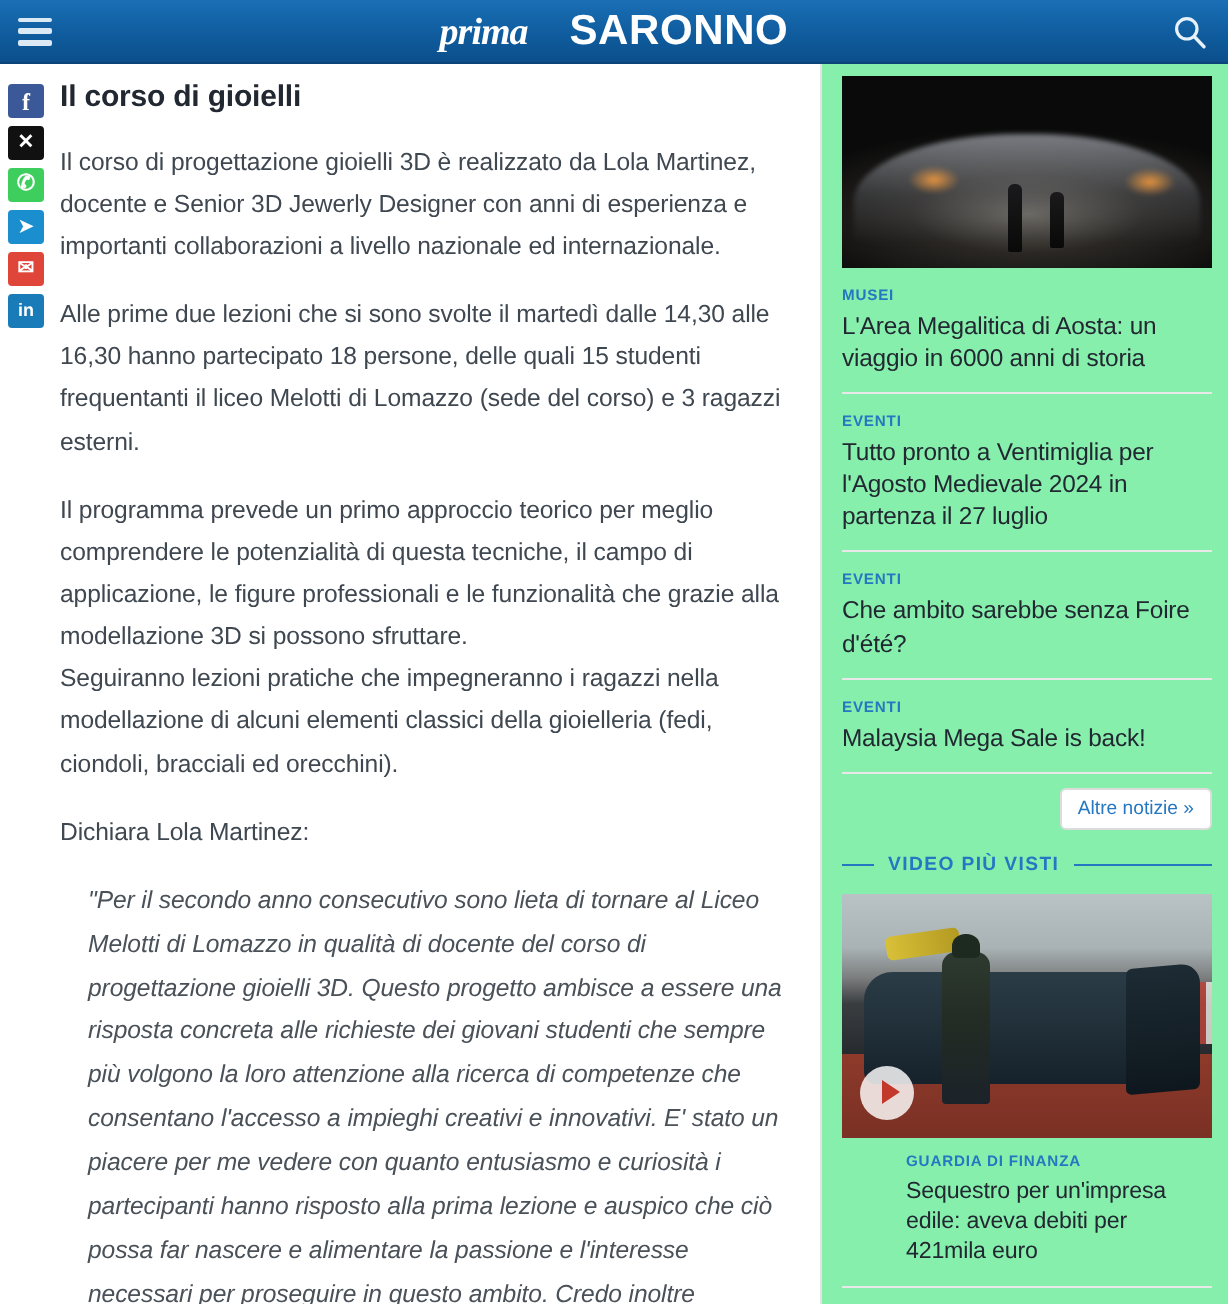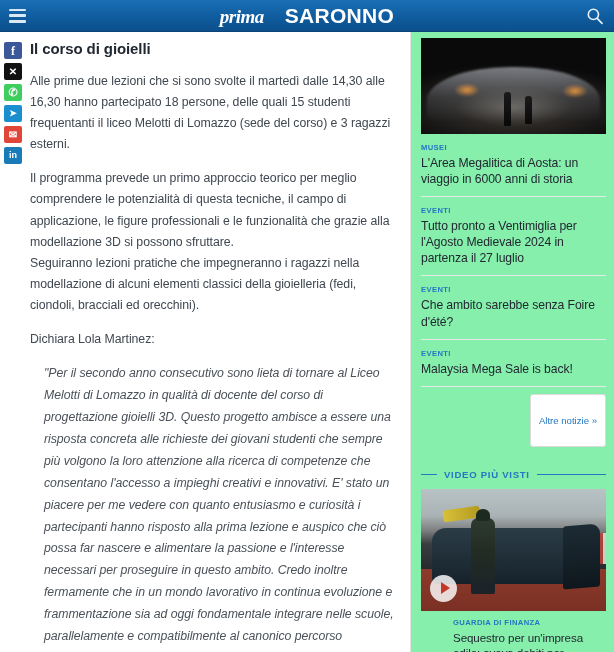--- a/index.html
+++ b/index.html
@@ -117,27 +117,27 @@
   .news-cat {
     font-size: 7.6px; font-weight: 700; color: #2577c2;
     letter-spacing: 0.4px; margin-bottom: 3px; text-transform: uppercase;
   }
   .news-title {
     font-size: 12.2px; color: #222831; line-height: 1.32; letter-spacing:-0.1px;
   }
   .more-wrap { display: flex; justify-content: flex-end; margin: 7px 0 2px 0; }
   .more-btn {
     border: 1px solid #dcdcdc; border-radius: 3px;
-    padding: 20px 8px; font-size: 9.6px; color: #2577c2; cursor: pointer;
+    padding: 4px 8px; font-size: 9.6px; color: #2577c2; cursor: pointer;
     background: #fff;
   }
 
   
   .sec-head {
-    display: flex; align-items: center; gap: 7px; margin: 22px 0 9px 0;
+    display: flex; align-items: center; gap: 7px; margin: 12px 0 9px 0;
   }
   .sec-head .bar { flex: 1; height: 1px; background: #2577c2; }
   .sec-head .bar.short { max-width: 16px; }
   .sec-head .txt {
     font-size: 9.6px; font-weight: 700; color: #2577c2; letter-spacing: 0.7px;
     white-space: nowrap;
   }
 
   .vid-hero {
     width: 100%; height: 122px; position: relative; overflow: hidden;
@@ -255,20 +255,21 @@
         <div class="share-icon" style="background:#e0453a;font-size:10px;">
           <span>✉</span>
         </div>
         <div class="share-icon" style="background:#1a7bb9;font-size:9px;">
           <span>in</span>
         </div>
       </div>
 
       <div class="article">
         <div class="art-title">Il corso di gioielli</div>
+        <p class="art-p">Il corso di progettazione gioielli 3D è realizzato da Lola Martinez, docente e Senior 3D Jewerly Designer con anni di esperienza e importanti collaborazioni a livello nazionale ed internazionale.</p>
         <p class="art-p">Alle prime due lezioni che si sono svolte il martedì dalle 14,30 alle 16,30 hanno partecipato 18 persone, delle quali 15 studenti frequentanti il liceo Melotti di Lomazzo (sede del corso) e 3 ragazzi esterni.</p>
         <p class="art-p" style="white-space:pre-line;">Il programma prevede un primo approccio teorico per meglio comprendere le potenzialità di questa tecniche, il campo di applicazione, le figure professionali e le funzionalità che grazie alla modellazione 3D si possono sfruttare.
 Seguiranno lezioni pratiche che impegneranno i ragazzi nella modellazione di alcuni elementi classici della gioielleria (fedi, ciondoli, bracciali ed orecchini).</p>
         <p class="art-p">Dichiara Lola Martinez:</p>
         <p class="art-quote">"Per il secondo anno consecutivo sono lieta di tornare al Liceo Melotti di Lomazzo in qualità di docente del corso di progettazione gioielli 3D. Questo progetto ambisce a essere una risposta concreta alle richieste dei giovani studenti che sempre più volgono la loro attenzione alla ricerca di competenze che consentano l'accesso a impieghi creativi e innovativi. E' stato un piacere per me vedere con quanto entusiasmo e curiosità i partecipanti hanno risposto alla prima lezione e auspico che ciò possa far nascere e alimentare la passione e l'interesse necessari per proseguire in questo ambito. Credo inoltre fermamente che in un mondo lavorativo in continua evoluzione e frammentazione sia ad oggi fondamentale integrare nelle scuole, parallelamente e compatibilmente al canonico percorso scolastico dei ragazzi, laboratori pratici e professionalizzanti per far si che gli stessi abbiano sin da subito una bussola che indirizzi il talento ed alimenti le loro passioni".</p>
       </div>
     </div>
 
     <div class="right-col">
 

